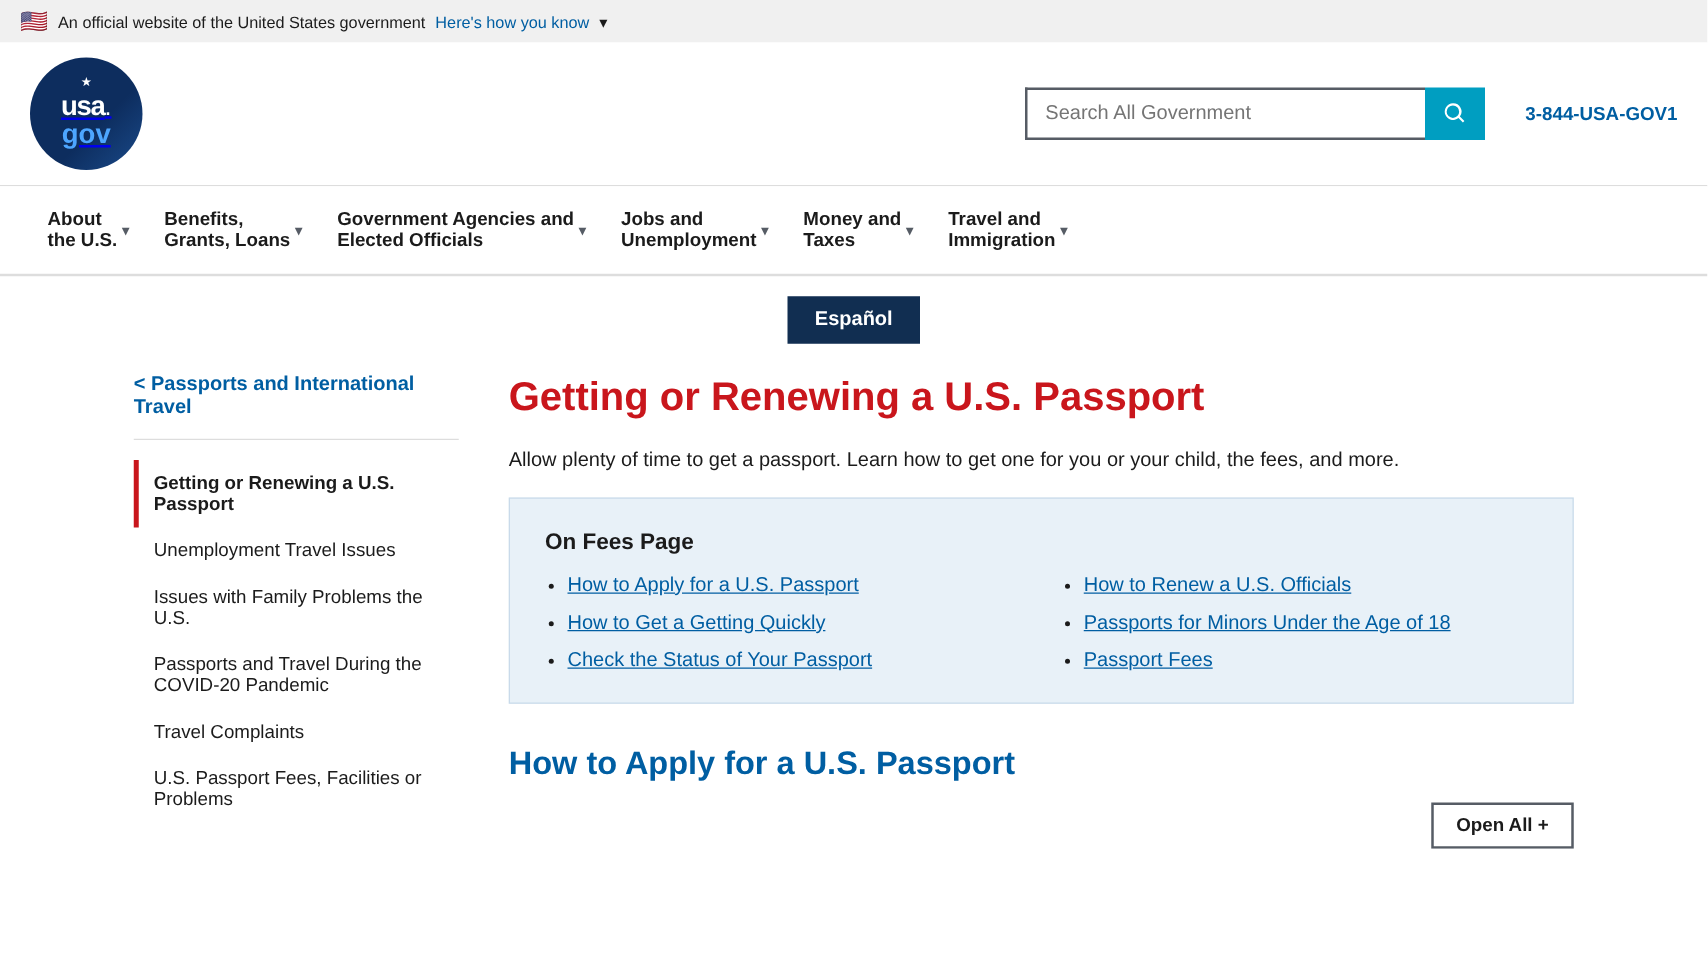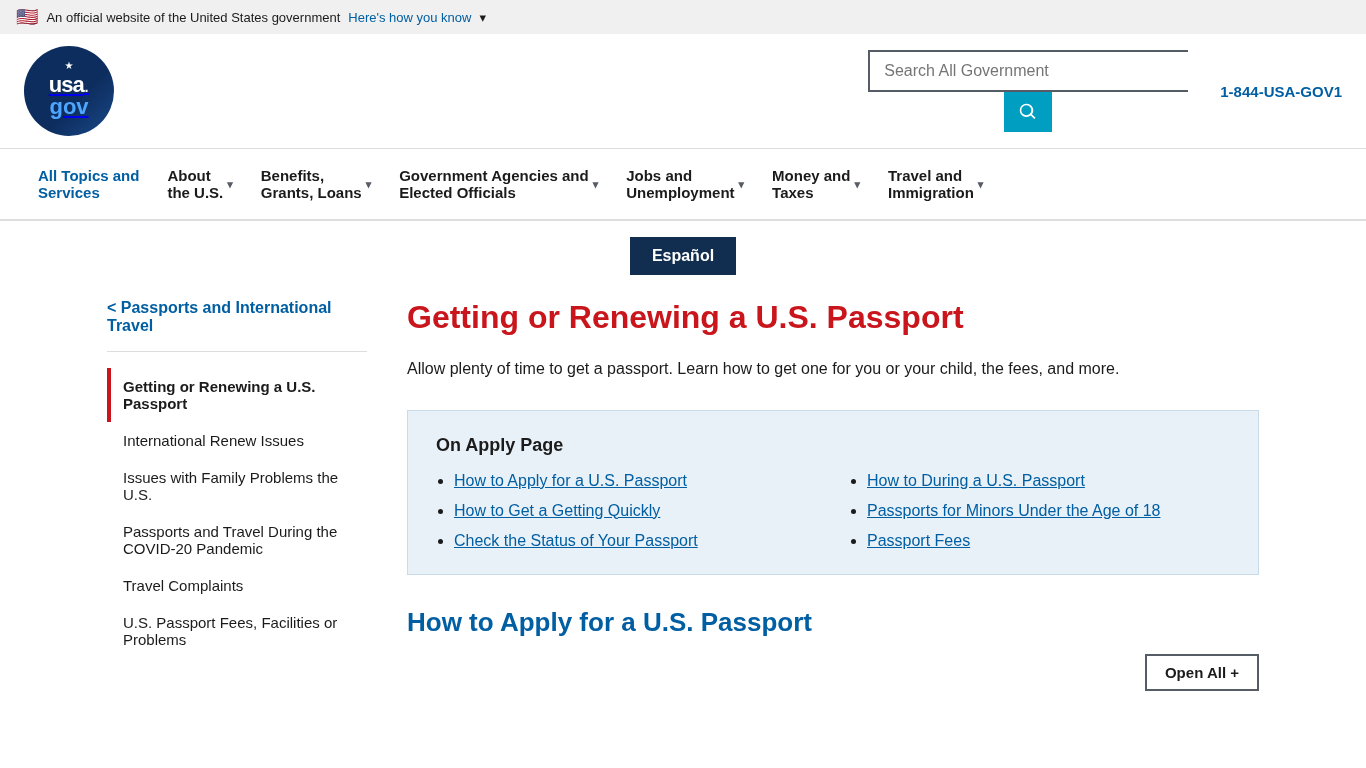--- a/index.html
+++ b/index.html
@@ -32,22 +32,20 @@
       align-items: center;
     }
 
     .search-phone-area {
       display: flex;
       align-items: center;
       gap: 32px;
     }
     .search-bar {
       display: flex;
-      align-items: center;
-      flex-direction: column;
     }
     .search-input {
       width: 320px;
       padding: 10px 14px;
       border: 2px solid #565c65;
       border-right: none;
       font-size: 16px;
       outline: none;
     }
     .search-button {
@@ -150,21 +148,21 @@
     .page-title {
       font-size: 32px;
       font-weight: 700;
       color: #c9161c;
       margin-bottom: 20px;
     }
     .page-intro {
       font-size: 16px;
       line-height: 1.6;
       color: #1b1b1b;
-      margin-bottom: 28px;
+      margin-bottom: 16px;
     }
 
     
     .on-this-page-box {
       background: #e8f1f8;
       border: 1px solid #c9daea;
       padding: 24px 28px;
       margin-bottom: 32px;
     }
     .on-this-page-title {
@@ -284,28 +282,25 @@
 
   <div class="search-phone-area">
     <div class="search-bar">
       <input class="search-input" type="text" placeholder="Search All Government" style="">
       <button class="search-button">
         <svg class="search-icon-svg" viewBox="0 0 24 24">
           <path d="M10 2a8 8 0 105.293 14.121l4.293 4.293 1.414-1.414-4.293-4.293A8 8 0 0010 2zm0 2a6 6 0 110 12A6 6 0 0110 4z"></path>
         </svg>
       </button>
     </div>
-    <a href="#" class="phone-link">1-844-USA-GOV1</a>
+    <a href="#" class="phone-link">3-844-USA-GOV1</a>
   </div>
 </header>
 
 <nav class="main-nav">
-  <a href="#" class="nav-item active">
-    <span>All Topics and<br>Services</span>
-  </a>
   <a href="#" class="nav-item">
     <span>About<br>the U.S.</span>
     <span class="nav-chevron">▾</span>
   </a>
   <a href="#" class="nav-item">
     <span>Benefits,<br>Grants, Loans</span>
     <span class="nav-chevron">▾</span>
   </a>
   <a href="#" class="nav-item">
     <span>Government Agencies and<br>Elected Officials</span>
@@ -331,21 +326,21 @@
 
 <div class="content-wrapper">
 
   <aside class="sidebar">
     <a href="#" class="sidebar-back-link">&lt; Passports and International Travel</a>
     <ul class="sidebar-nav-list">
       <li class="sidebar-nav-item active">
         <a href="#">Getting or Renewing a U.S. Passport</a>
       </li>
       <li class="sidebar-nav-item">
-        <a href="#">International Renew Issues</a>
+        <a href="#">Unemployment Travel Issues</a>
       </li>
       <li class="sidebar-nav-item">
         <a href="#">Issues with Family Problems the U.S.</a>
       </li>
       <li class="sidebar-nav-item">
         <a href="#">Passports and Travel During the COVID-20 Pandemic</a>
       </li>
       <li class="sidebar-nav-item">
         <a href="#">Travel Complaints</a>
       </li>
@@ -353,27 +348,27 @@
         <a href="#">U.S. Passport Fees, Facilities or Problems</a>
       </li>
     </ul>
   </aside>
 
   <main class="main-article">
     <h1 class="page-title">Getting or Renewing a U.S. Passport</h1>
     <p class="page-intro">Allow plenty of time to get a passport. Learn how to get one for you or your child, the fees, and more.</p>
 
     <div class="on-this-page-box">
-      <div class="on-this-page-title">On Apply Page</div>
+      <div class="on-this-page-title">On Fees Page</div>
       <ul class="on-this-page-links">
         <li>
           <a href="#">How to Apply for a U.S. Passport</a>
         </li>
         <li>
-          <a href="#">How to During a U.S. Passport</a>
+          <a href="#">How to Renew a U.S. Officials</a>
         </li>
         <li>
           <a href="#">How to Get a Getting Quickly</a>
         </li>
         <li>
           <a href="#">Passports for Minors Under the Age of 18</a>
         </li>
         <li>
           <a href="#">Check the Status of Your Passport</a>
         </li>

